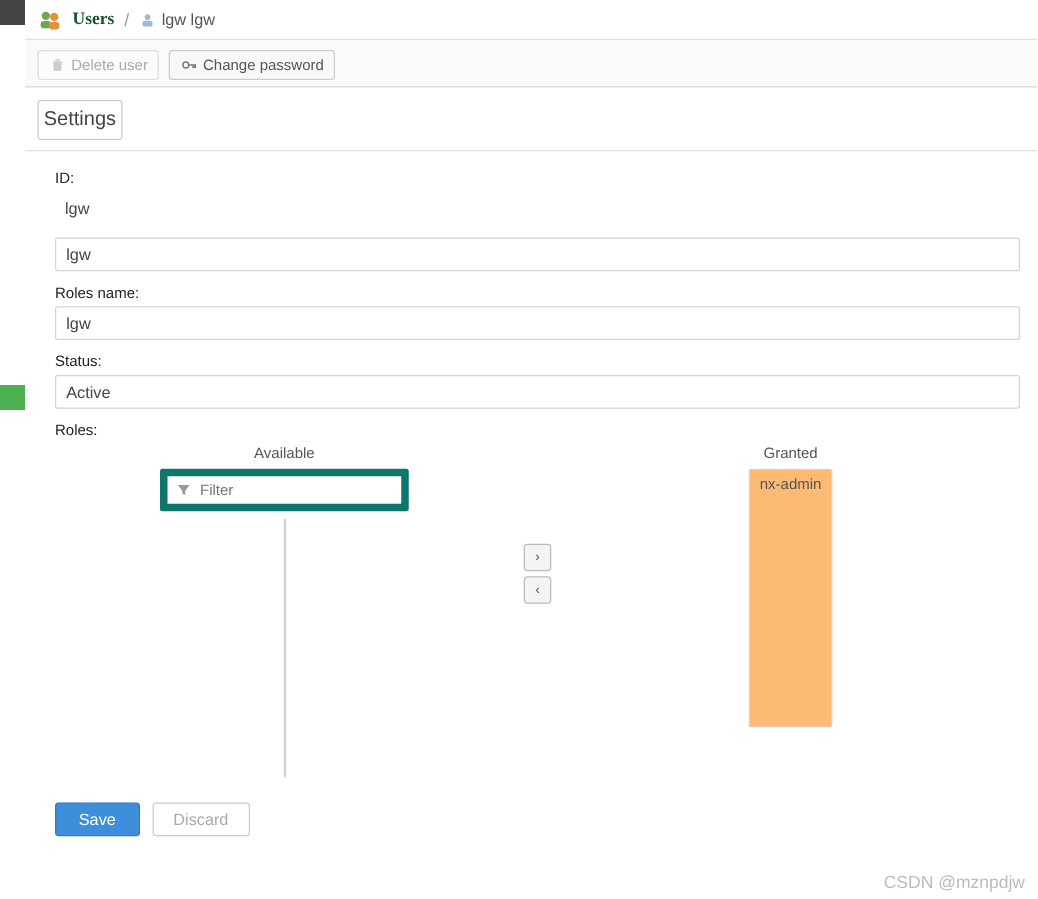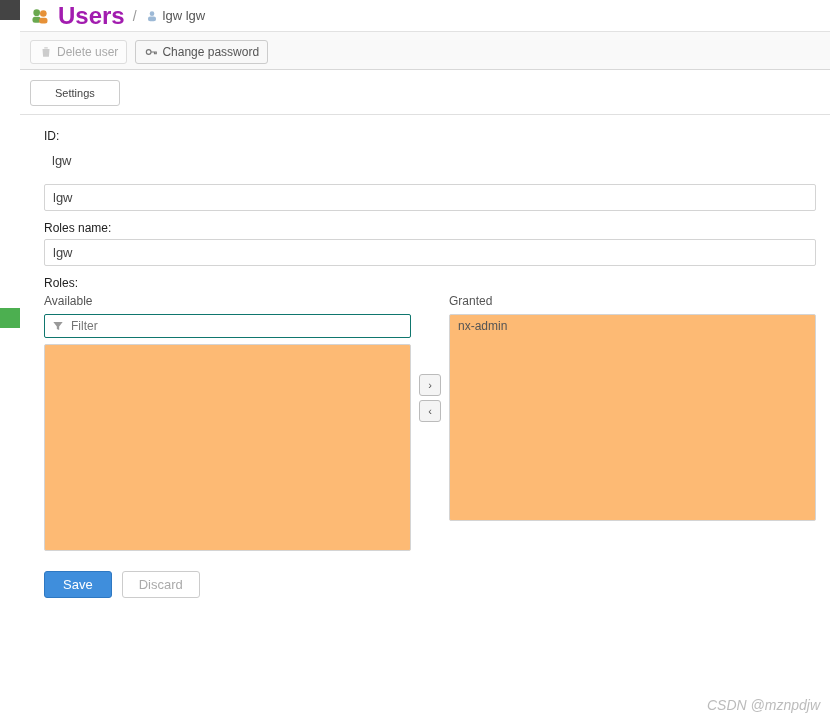--- a/index.html
+++ b/index.html
@@ -34,24 +34,25 @@
   
   .breadcrumb {
     display: flex;
     align-items: center;
     gap: 8px;
     padding: 6px 10px;
     border-bottom: 1px solid #e2e2e2;
     height: 32px;
   }
   .users-link {
-    color: #a21caf;
-    font-size: 24px;
+    color: #14532d;
+    font-size: 14px;
     font-weight: bold;
     cursor: pointer;
+    font-family: Liberation Serif, serif;
   }
   .sep { color: #999; font-size: 14px; }
   .crumb-user { color: #555; font-size: 13px; display: flex; align-items: flex-end; gap: 4px; }
 
   
   .toolbar {
     display: flex;
     gap: 8px;
     padding: 8px 10px;
     border-bottom: 1px solid #d8d8d8;
@@ -80,22 +81,22 @@
 
   
   .tabrow {
     padding: 10px 10px 0 10px;
     border-bottom: 1px solid #e0e0e0;
   }
   .tab {
     display: inline-block;
     border: 1px solid #ccc;
     border-radius: 3px;
-    padding: 6px 24px;
-    font-size: 11px;
+    padding: 6px 4px;
+    font-size: 16px;
     color: #444;
     background: #fff;
     cursor: pointer;
     margin-bottom: 8px;
   }
 
   
   .form {
     padding: 14px 14px 10px 24px;
     overflow: auto;
@@ -119,25 +120,25 @@
     border: 1px solid #d4d4d4;
     border-radius: 2px;
     padding: 5px 8px;
     font-size: 13px;
     color: #444;
     background: #fff;
   }
 
   
   .roles-row { display: flex; align-items: flex-start; gap: 8px; }
-  .roles-col { flex: 1; display: flex; flex-direction: column; }
+  .roles-col { flex: 1; display: flex; flex-direction: column; align-items: center; }
   .roles-col-label { font-size: 12px; color: #555; margin-bottom: 6px; }
   .filterbox {
     display: flex; align-items: center; gap: 6px;
-    border: 1px solid #0f766e; border-radius: 2px;
+    border: 6px solid #0f766e; border-radius: 2px;
     padding: 4px 6px; margin-bottom: 6px;
     color: #888; font-size: 12px;
     background: #fff;
   }
   .filterbox input {
     border: none; outline: none; flex: 1; font-size: 12px; color: #444;
   }
   .listbox {
     border: 1px solid #d4d4d4;
     border-radius: 2px;
@@ -177,21 +178,20 @@
     padding: 5px 16px;
     font-size: 13px;
     cursor: default;
   }
 
   .watermark {
     position: absolute;
     right: 10px; bottom: 6px;
     color: rgba(120,120,120,0.5);
     font-size: 14px;
-    font-style: italic;
     pointer-events: none;
   }
 
   
   .icon { display: inline-flex; width: 14px; height: 14px; }
   .icon svg { width: 100%; height: 100%; }
   .users-icon { width: 20px; height: 20px; }
 </style>
 </head>
 <body>
@@ -257,20 +257,24 @@
     <div class="field">
       <input class="finput" value="lgw" style="">
     </div>
 
     <div class="field">
       <span class="flabel">Roles name:</span>
       <input class="finput" value="lgw" style="">
     </div>
 
 
+    <div class="field">
+      <span class="flabel">Status:</span>
+      <div class="finput-select">Active</div>
+    </div>
 
     <div class="field">
       <span class="flabel">Roles:</span>
       <div class="roles-row">
         <div class="roles-col">
           <div class="roles-col-label">Available</div>
           <div class="filterbox">
             <span class="icon">
               <svg viewBox="0 0 24 24">
                   <path d="M4 5h16l-6 8v6l-4-2v-4L4 5z" fill="#999"></path>

